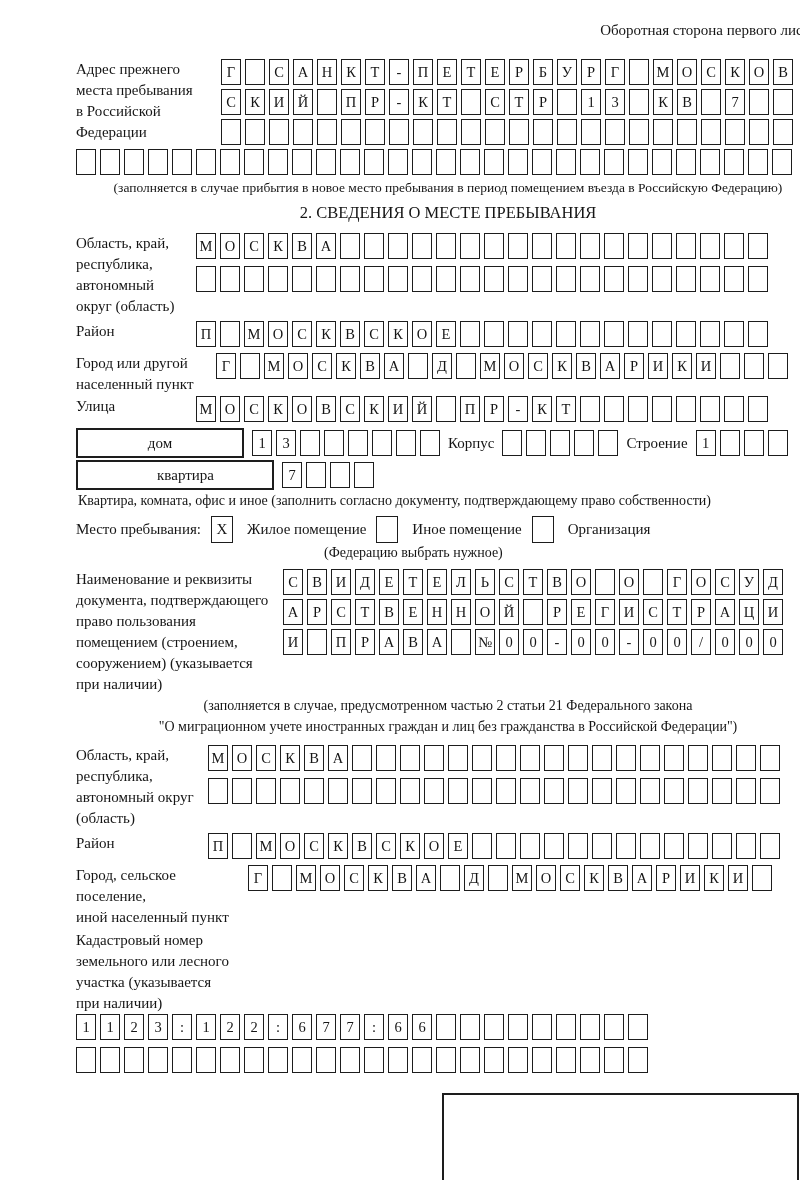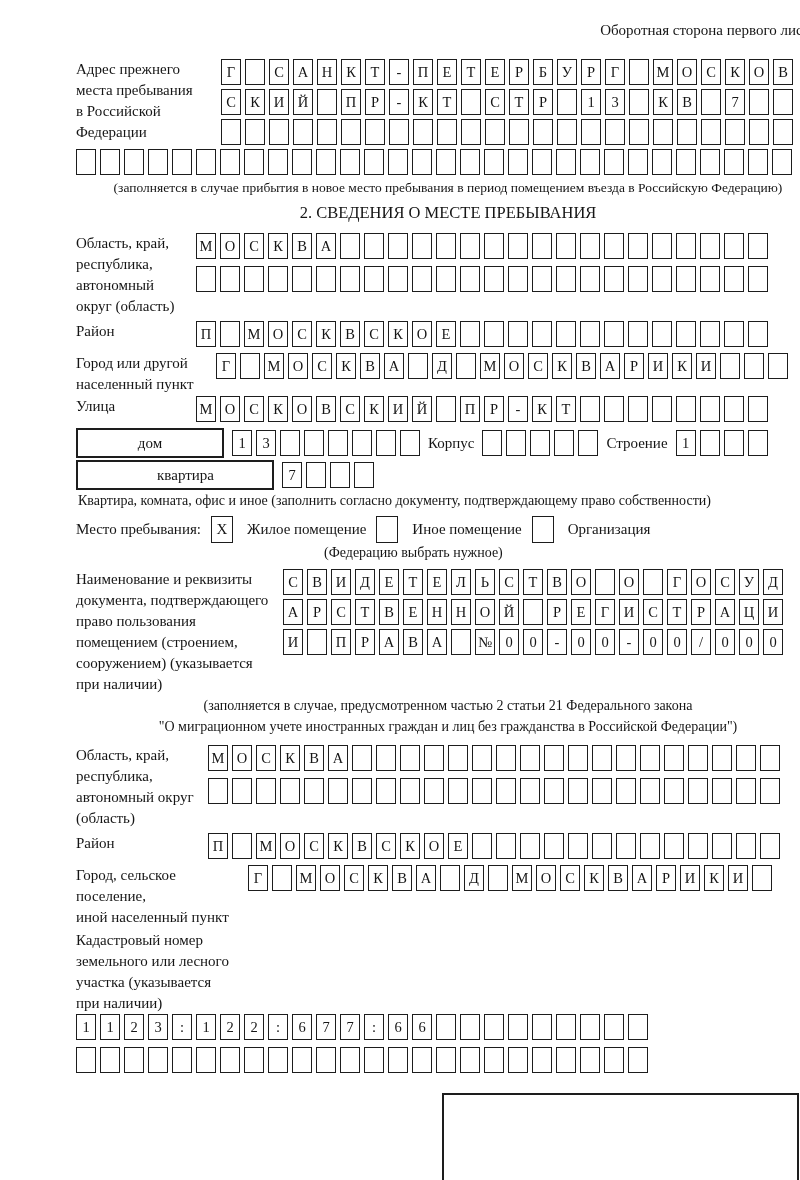--- a/index.html
+++ b/index.html
@@ -38,21 +38,21 @@
   .caption-left { margin:2px 0 6px 2px; font-size:14px; }
 
   .h2 { font-size:16.5px; font-weight:normal; text-align:center; margin:6px 0 10px; }
   .h3 { font-size:15.5px; font-weight:bold; text-align:center; margin:10px 0 8px; }
 
   .bigbox {
     flex:0 0 auto; height:30px; border:2px solid #1d1d1d;
     display:flex; align-items:center; justify-content:center;
     font-size:15px;
   }
-  .dombox { width:148px; margin-right:8px; }
+  .dombox { width:168px; margin-right:8px; }
   .kvbox  { width:198px; margin-right:8px;padding-left:21px; }
   .inline-word { font-size:15px; line-height:30px; margin:0 8px; flex:0 0 auto; }
 
   .houserow { margin-top:2px; margin-bottom:2px; }
   .houserow .cellrow { margin-bottom:0; align-self:center; }
 
   .stayrow { margin:6px 0 2px; align-items:center; }
   .stayrow .checkbox { margin:0 14px 0 10px; }
   .stay-note { font-size:14px; margin:0 0 8px 248px; }
   .regionrows .cellrow + .cellrow { margin-top:7px; }

